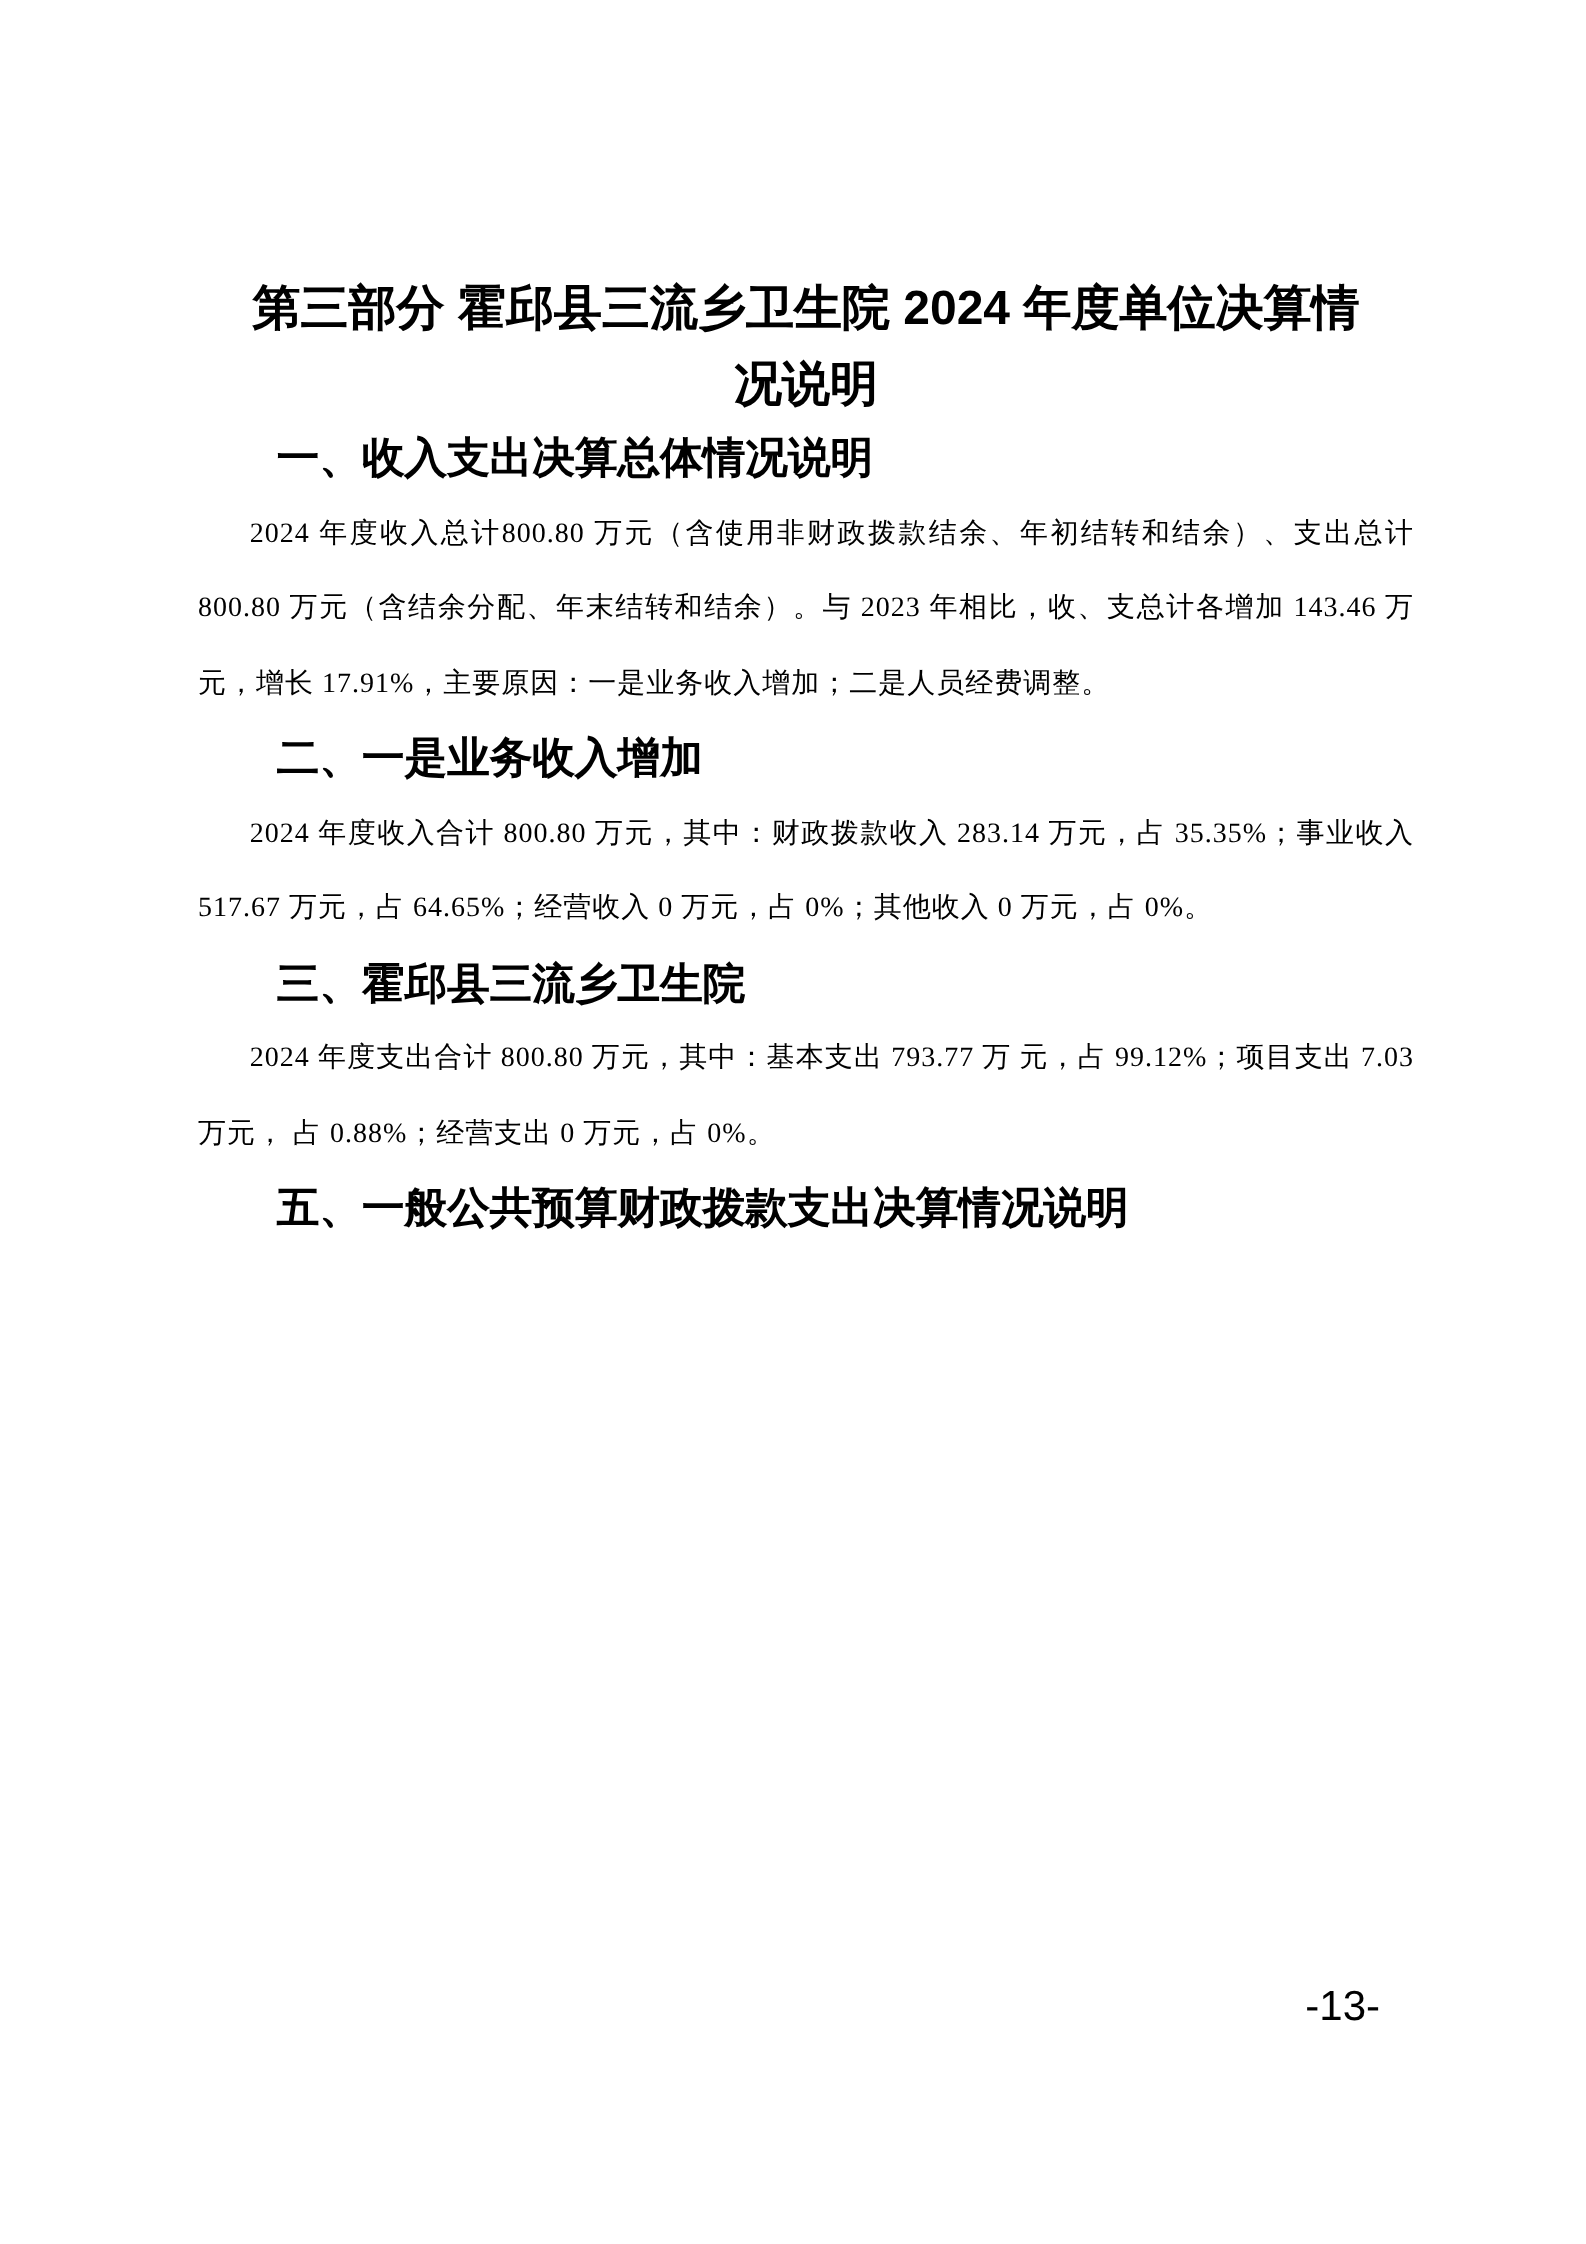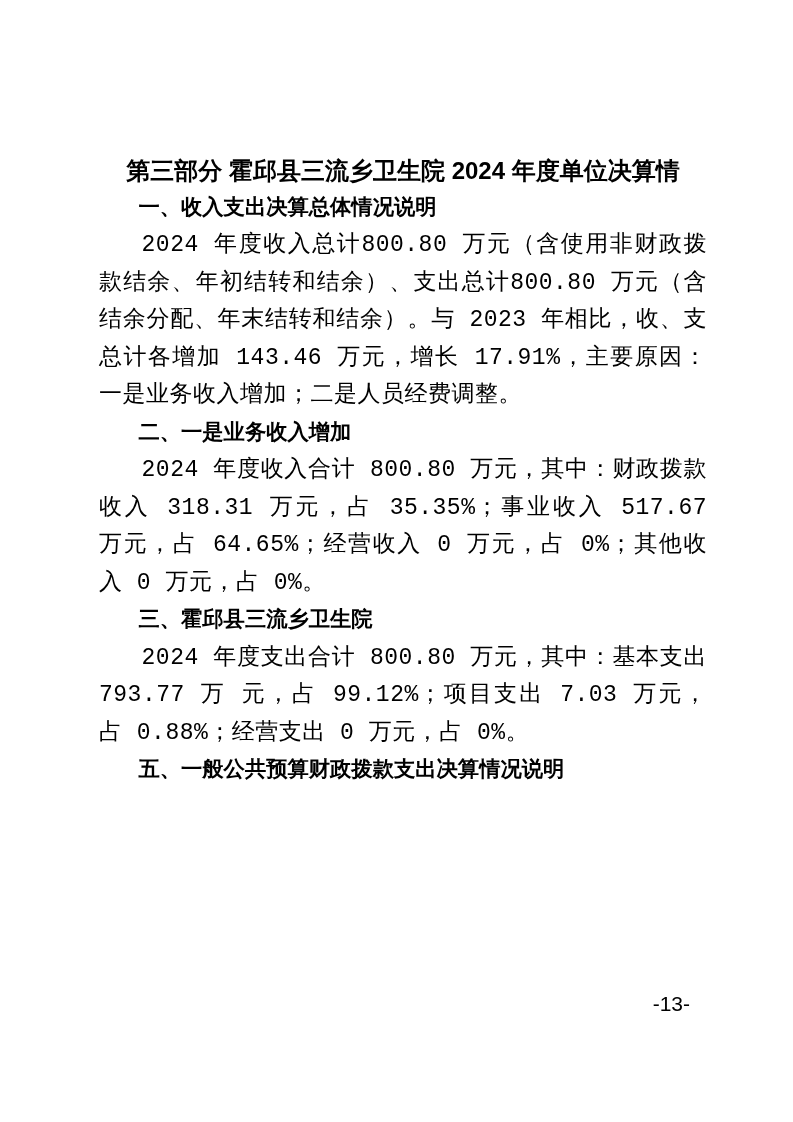--- a/index.html
+++ b/index.html
@@ -15,48 +15,48 @@
     position: relative;
     width: 793px;
     height: 1122px;
     background: #ffffff;
     color: #000000;
   }
 
   .content {
     position: absolute;
     left: 99px;
-    top: 152px;
+    top: 136px;
     width: 608px;
   }
 
   .doc-title {
     font-family: "Liberation Sans", sans-serif;
     font-weight: 700;
     font-size: 24px;
     line-height: 37.5px;
     text-align: center;
     color: #000000;
   }
 
   .title-line { display: block; }
 
   .sec-heading {
-    font-family: Liberation Mono, monospace;
+    font-family: Liberation Sans, sans-serif;
     font-weight: 700;
     font-size: 21.3px;
     line-height: 37.5px;
     text-indent: 1.85em;
     color: #000000;
   }
 
   .para {
-    font-family: Liberation Mono, monospace;
+    font-family: Liberation Serif, serif;
     font-weight: 400;
-    font-size: 23px;
+    font-size: 14px;
     line-height: 37.5px;
     text-align: justify;
     text-indent: 1.85em;
     color: #000000;
     letter-spacing: 0.5px;
   }
 
   .page-number {
     position: absolute;
     top: 992px;
@@ -68,27 +68,28 @@
   }
 </style>
 </head>
 <body>
 
 <div class="page">
   <main class="content">
 
     <h1 class="doc-title">
       <span class="title-line">第三部分 霍邱县三流乡卫生院 2024 年度单位决算情</span>
+      <span class="title-line">况说明</span>
     </h1>
 
     <h2 class="sec-heading">一、收入支出决算总体情况说明</h2>
     <p class="para">2024 年度收入总计800.80 万元（含使用非财政拨款结余、年初结转和结余）、支出总计800.80 万元（含结余分配、年末结转和结余）。与 2023 年相比，收、支总计各增加 143.46 万元，增长 17.91%，主要原因：一是业务收入增加；二是人员经费调整。</p>
 
     <h2 class="sec-heading">二、一是业务收入增加</h2>
-    <p class="para">2024 年度收入合计 800.80 万元，其中：财政拨款收入 318.31 万元，占 35.35%；事业收入 517.67 万元，占 64.65%；经营收入 0 万元，占 0%；其他收入 0 万元，占 0%。</p>
+    <p class="para">2024 年度收入合计 800.80 万元，其中：财政拨款收入 283.14 万元，占 35.35%；事业收入 517.67 万元，占 64.65%；经营收入 0 万元，占 0%；其他收入 0 万元，占 0%。</p>
 
     <h2 class="sec-heading">三、霍邱县三流乡卫生院</h2>
     <p class="para">2024 年度支出合计 800.80 万元，其中：基本支出 793.77 万 元，占 99.12%；项目支出 7.03 万元， 占 0.88%；经营支出 0 万元，占 0%。</p>
 
 
     <h2 class="sec-heading">五、一般公共预算财政拨款支出决算情况说明</h2>
 
   </main>
 
   <div class="page-number">-13-</div>

